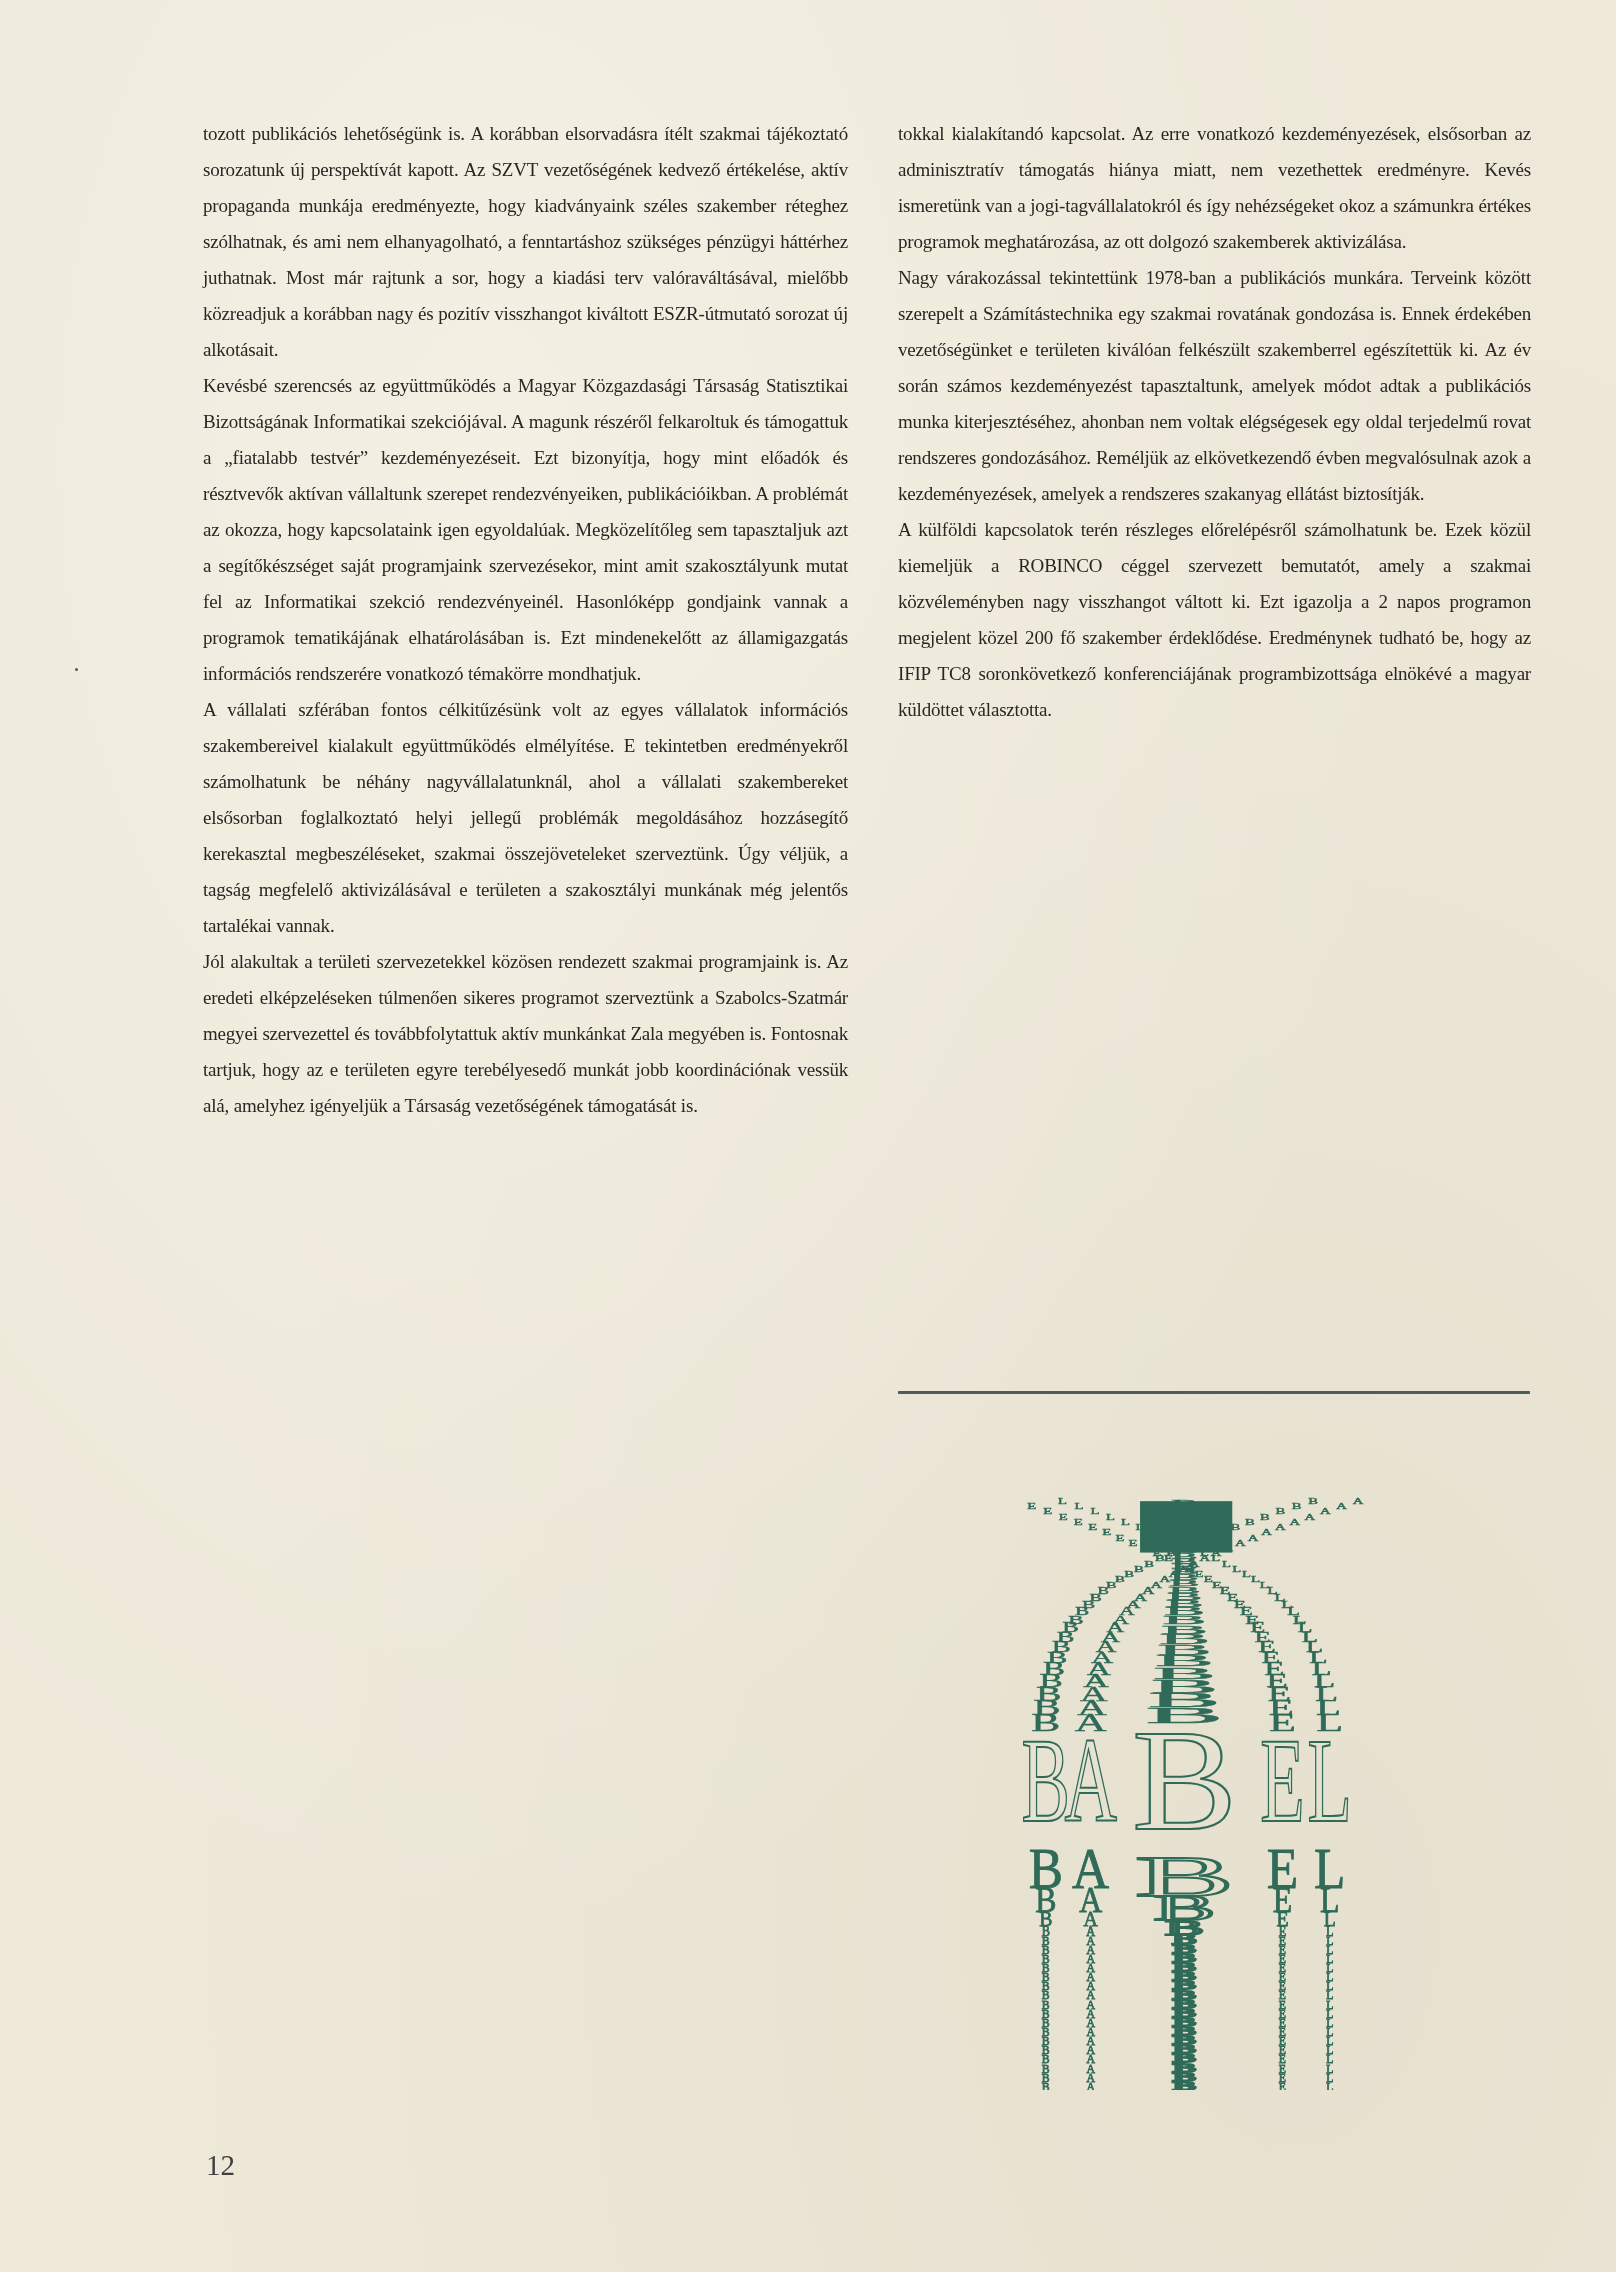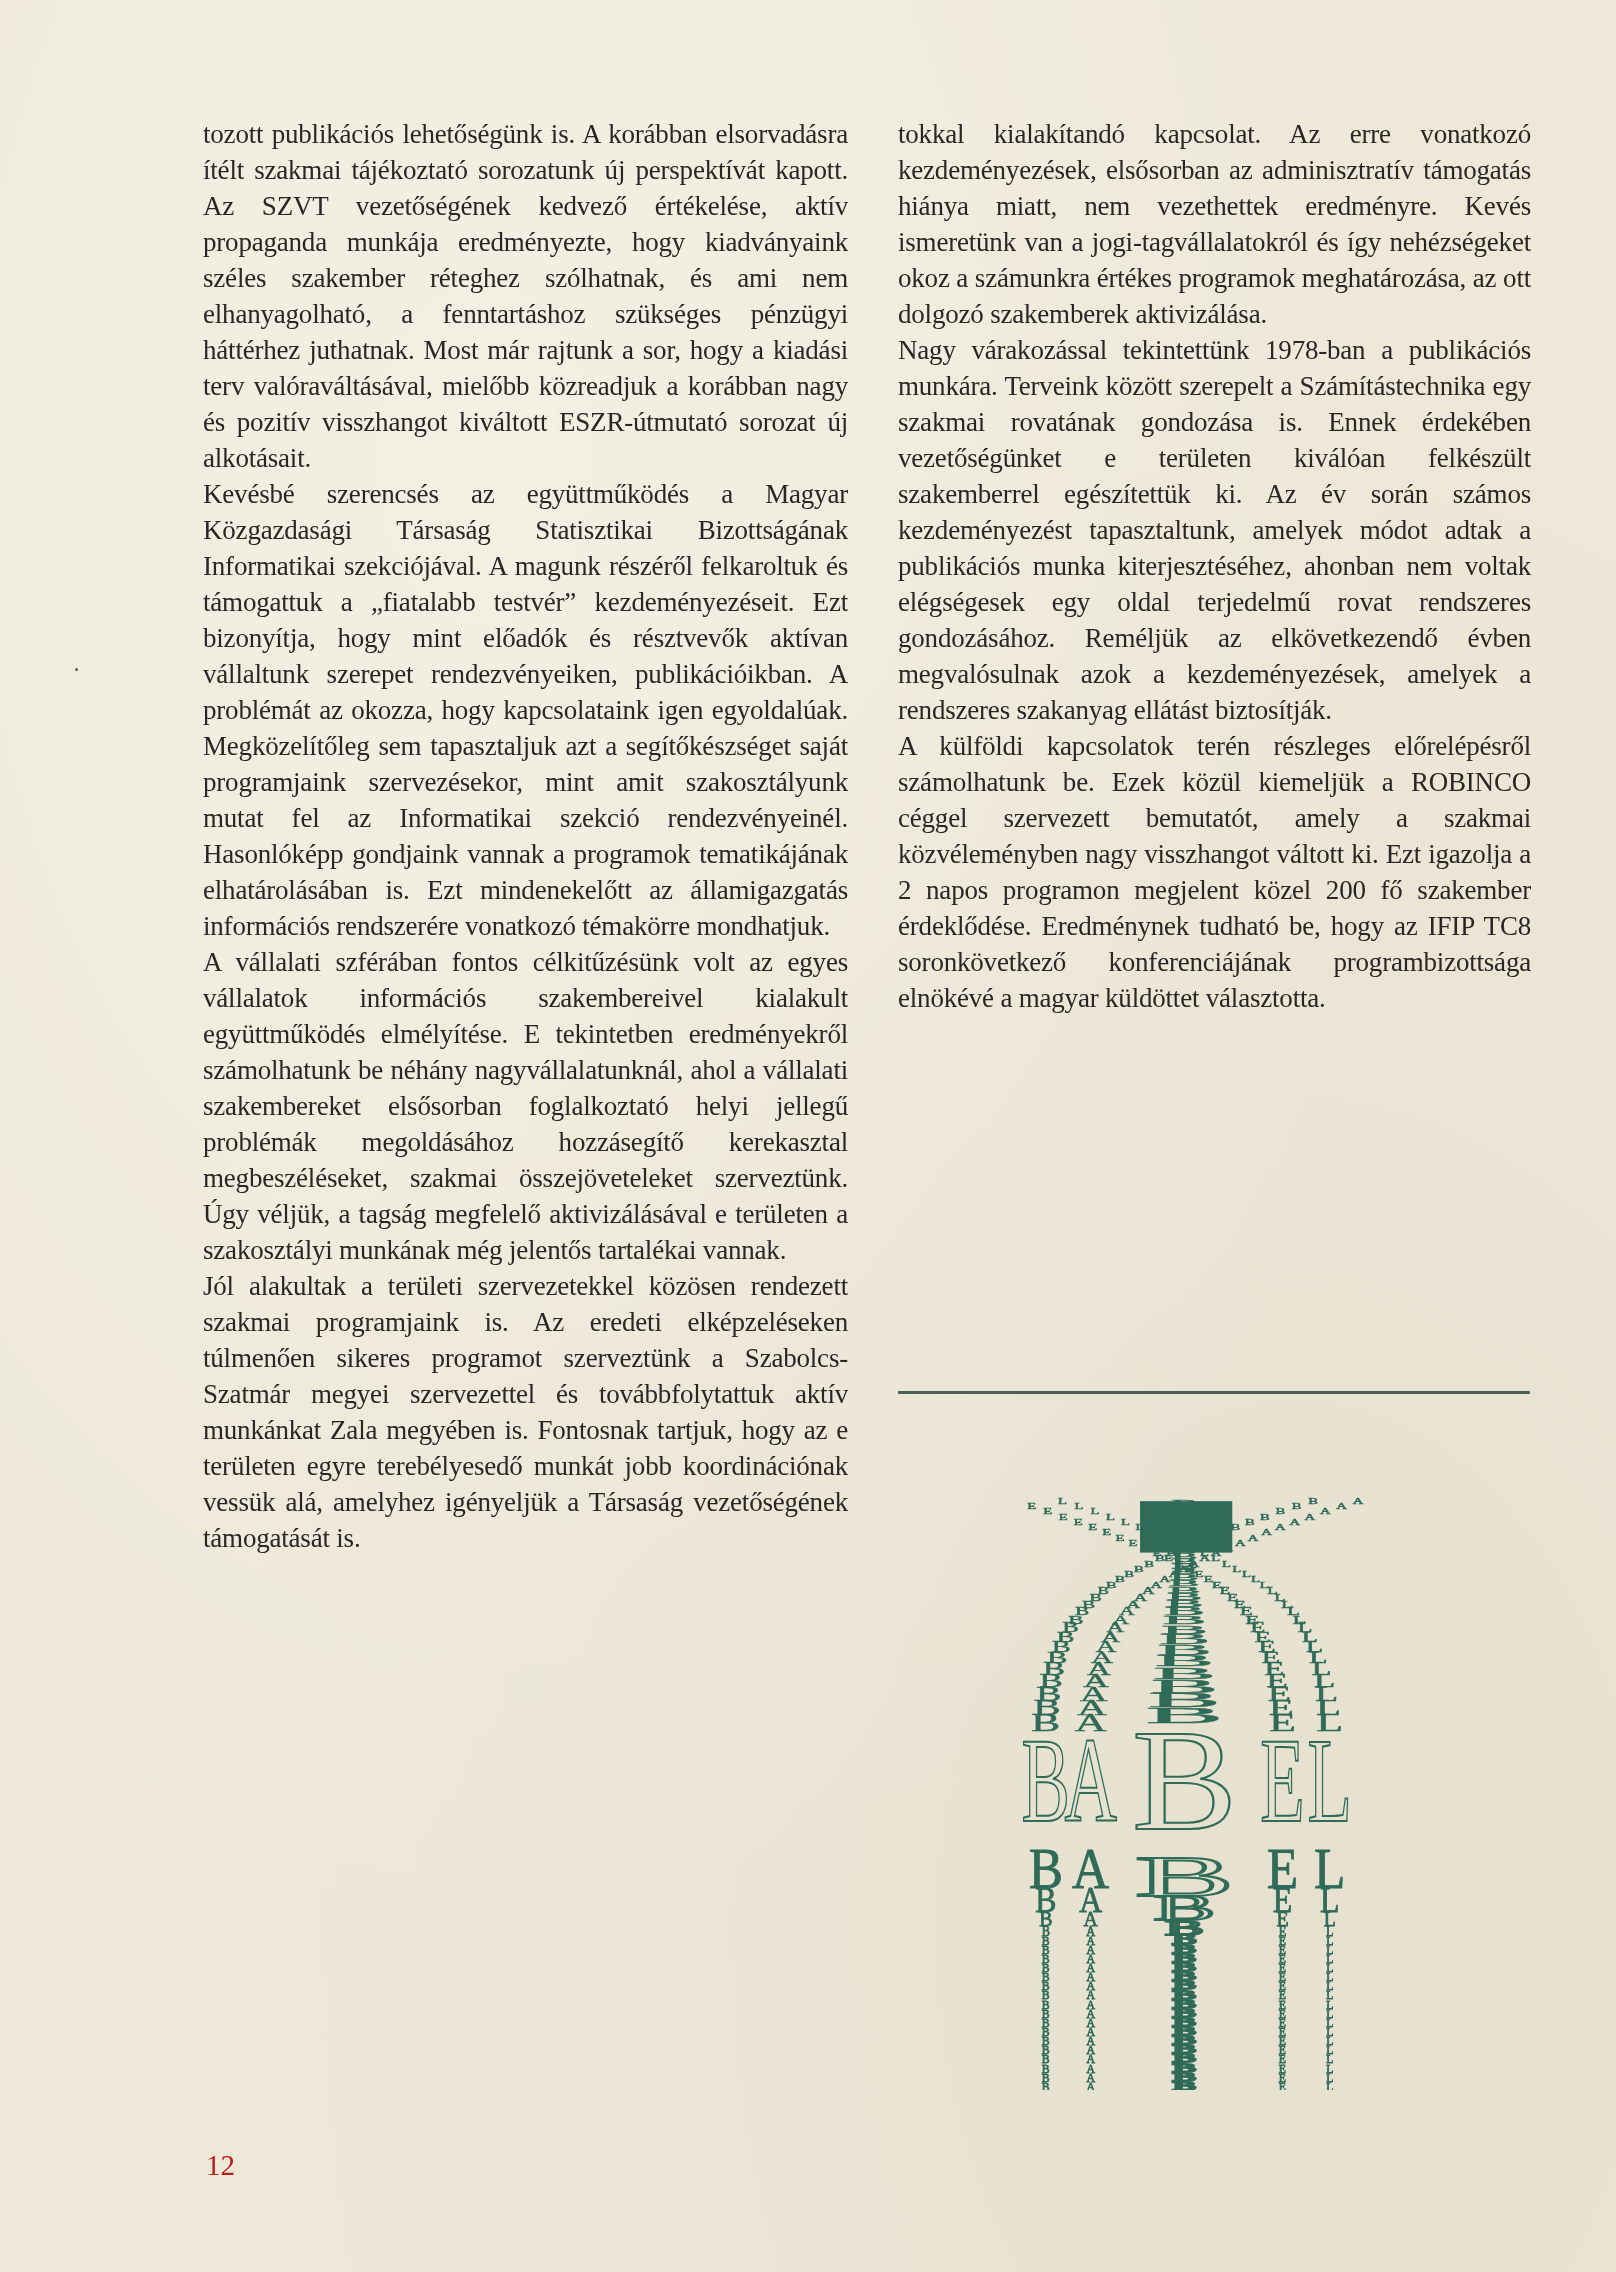--- a/index.html
+++ b/index.html
@@ -14,21 +14,21 @@
     }
     .page-bg {
       position: absolute; inset: 0;
       background:
         radial-gradient(ellipse at 30% 20%, rgba(255,255,250,0.35), rgba(0,0,0,0) 60%),
         radial-gradient(ellipse at 80% 85%, rgba(210,200,180,0.25), rgba(0,0,0,0) 60%);
     }
     .column {
       position: absolute;
       top: 116px;
-      font-size: 27px;
+      font-size: 19px;
       line-height: 36px;
       text-align: justify;
       hyphens: manual;
       letter-spacing: -0.2px;
       word-spacing: 0px;
     }
     .column p {
       margin: 0;
       text-align: justify;
       text-align-last: left;
@@ -44,21 +44,21 @@
     }
     .graphic {
       position: absolute;
       left: 1021px; top: 1482px;
       width: 425px; height: 608px;
     }
     .page-number {
       position: absolute;
       left: 206px; top: 2149px;
       font-size: 29px;
-      color: #b91c1c;
+      color: #404040;
     }
     .speck {
       position: absolute;
       width: 3.3px; height: 3.3px;
       border-radius: 50%;
       background: #5a5650;
     }
   </style>
 </head>
 <body>

